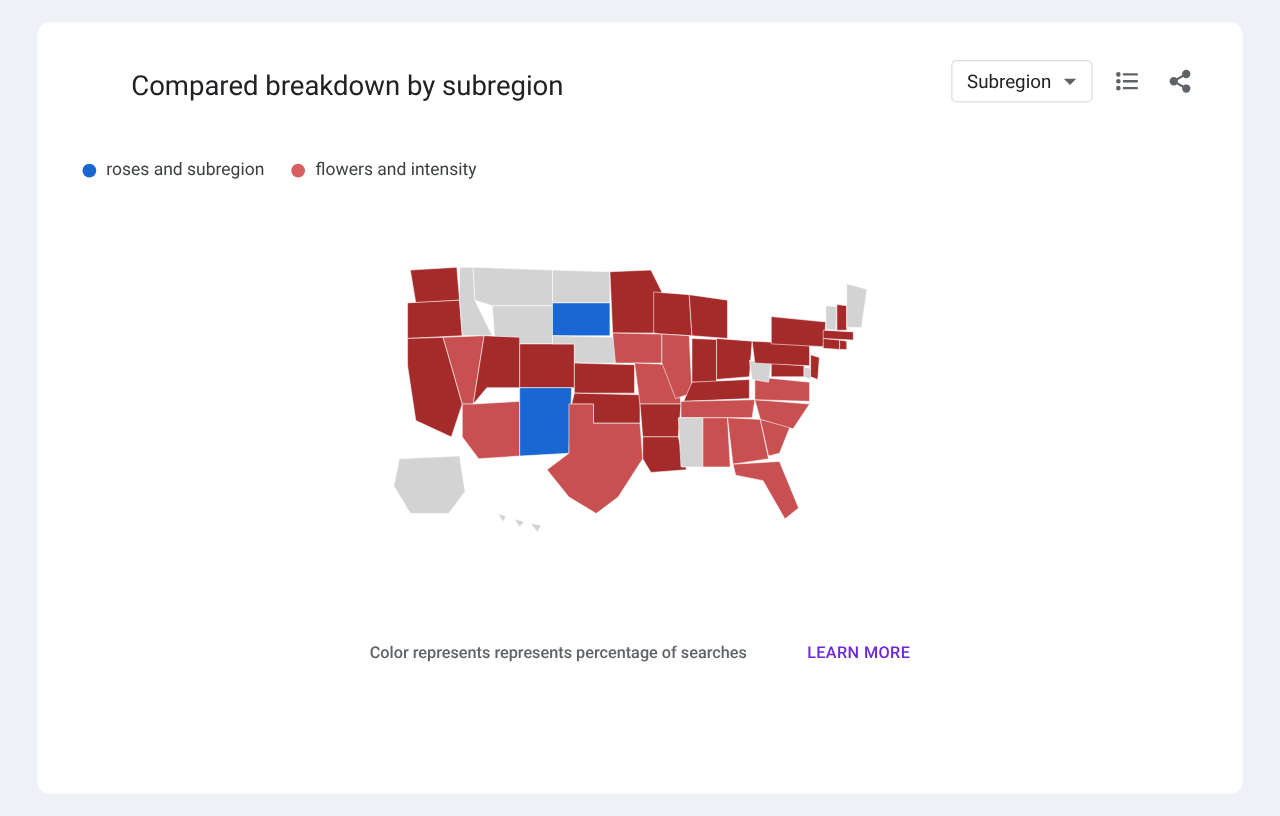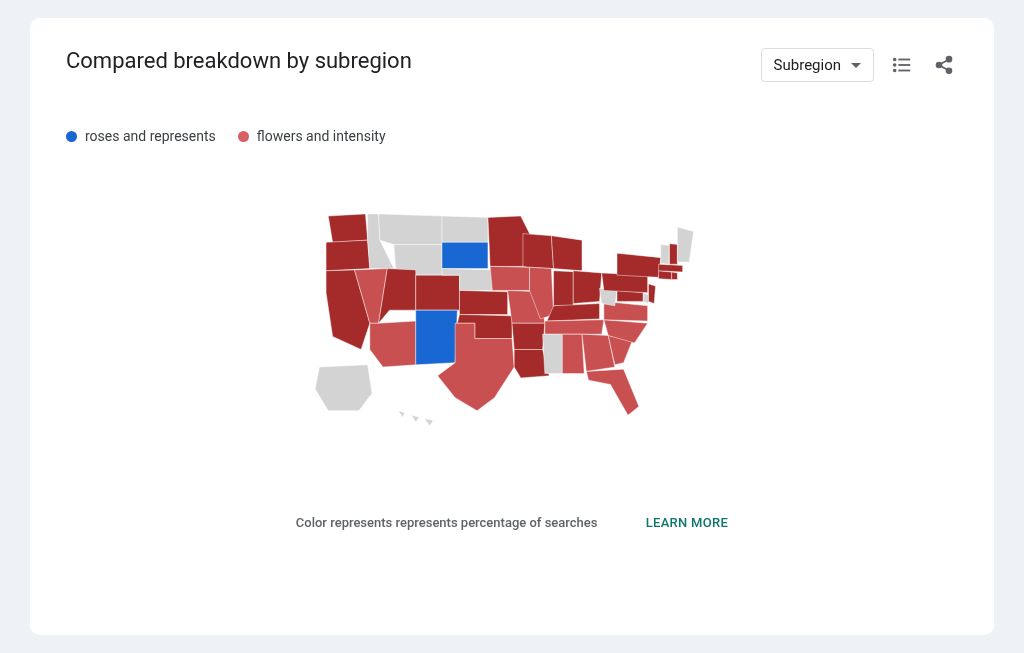--- a/index.html
+++ b/index.html
@@ -17,23 +17,24 @@
     .card {
       background: #fff;
       border-radius: 10px;
       width: 100%;
       height: 100%;
       padding: 30px 36px;
       position: relative;
     }
     .header {
       display: flex;
-      align-items: flex-start;
+      align-items: flex-end;
       justify-content: space-between;
       margin-bottom: 46px;
+      margin-left: 39px;
     }
     .title {
       font-size: 22px;
       font-weight: 400;
       color: #202124;
     }
     .header-actions {
       display: flex;
       align-items: center;
       gap: 14px;
@@ -94,21 +95,21 @@
       height: auto;
     }
     .footnote {
       text-align: center;
       font-size: 13px;
       font-weight: 500;
       color: #5f6368;
       margin-top: 60px;
     }
     .footnote a {
-      color: #0f766e;
+      color: #6d28d9;
       text-decoration: none;
       font-weight: 500;
       letter-spacing: 0.3px;
       padding-left: 45px;
     }
     .state {
       stroke: #fff;
       stroke-width: 1;
     }
   </style>
@@ -141,21 +142,21 @@
           <line x1="8.5" y1="10.5" x2="15.5" y2="6.5"></line>
           <line x1="8.5" y1="13.5" x2="15.5" y2="17.5"></line>
         </svg>
       </div>
     </div>
   </div>
 
   <div class="legend">
     <div class="legend-item">
       <span class="swatch" style="background:#1967d2"></span>
-      <span>roses and represents</span>
+      <span>roses and subregion</span>
     </div>
     <div class="legend-item">
       <span class="swatch" style="background:#d86060"></span>
       <span>flowers and intensity</span>
     </div>
   </div>
 
   <div class="map-area">
     <svg class="map-svg" viewBox="0 0 960 600" id="us-map">
         <path d="M60,55 L145,50 L150,110 L70,115 Z" class="state" fill="#a52a2a"></path>

